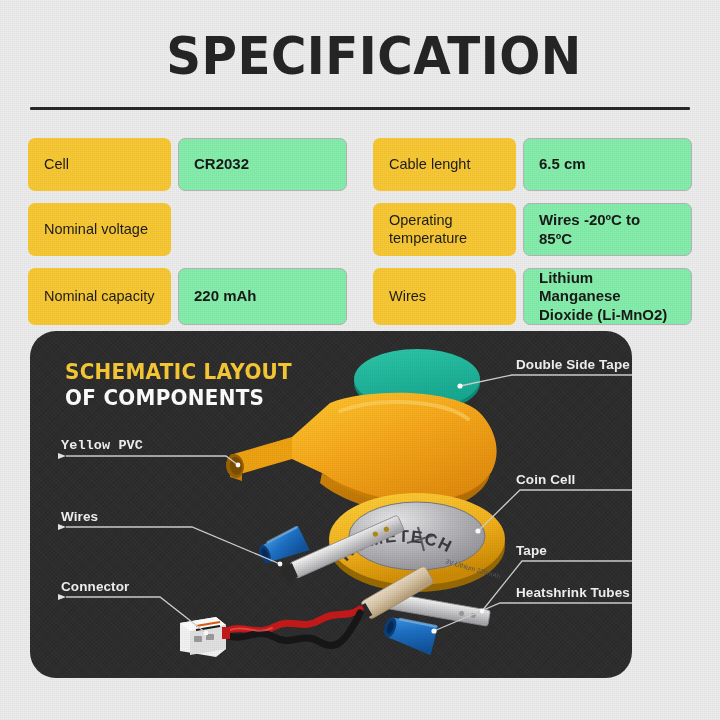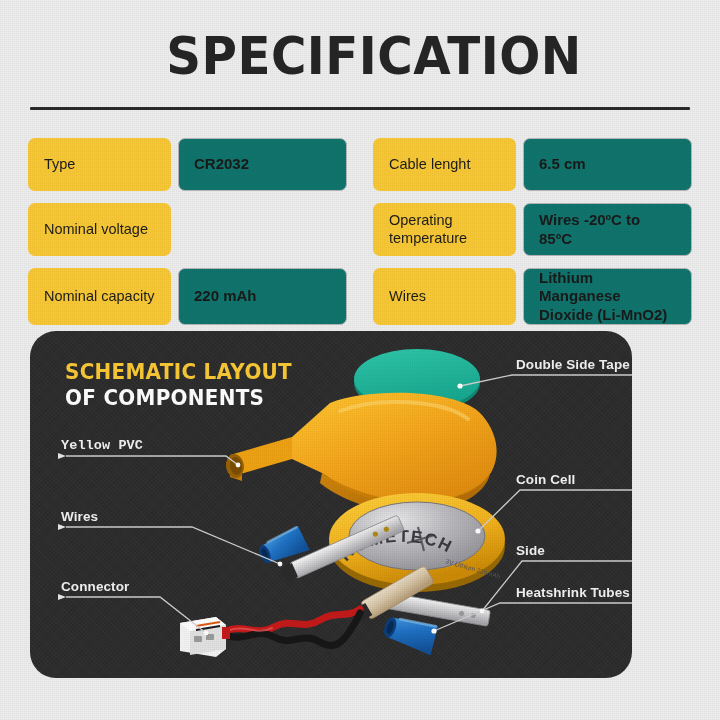--- a/index.html
+++ b/index.html
@@ -65,21 +65,21 @@
     align-items: center;
     padding: 0 16px;
     min-height: 53px;
     font-size: 14.5px;
     font-weight: 400;
     color: #1d1d1d;
     line-height: 1.22;
   }
 
   .spec-val {
-    background: #0f766e;
+    background: #86efac;
     border: 1px solid #b6b6b8;
     border-radius: 7px;
     display: flex;
     align-items: center;
     padding: 0 15px;
     min-height: 53px;
     font-size: 15px;
     font-weight: 700;
     color: #1a1a1a;
     line-height: 1.22;
@@ -136,21 +136,21 @@
 <div class="page-noise"></div>
 
 <div class="title-wrap">
   <div class="page-title">SPECIFICATION</div>
 </div>
 <div class="title-rule"></div>
 
 <div class="spec-table">
 
   <div class="spec-row">
-    <div class="spec-key">Type</div>
+    <div class="spec-key">Cell</div>
     <div class="spec-val">CR2032</div>
   </div>
 
   <div class="spec-row">
     <div class="spec-key">Cable lenght</div>
     <div class="spec-val">6.5 cm</div>
   </div>
 
   <div class="spec-row">
     <div class="spec-key">Nominal voltage</div>
@@ -358,21 +358,21 @@
       <circle cx="208" cy="134" r="2.4"></circle>
       <circle cx="250" cy="233" r="2.4"></circle>
       <circle cx="176" cy="302" r="2.4"></circle>
     </g>
   </svg>
 
   <div class="callout" style="left:486px; top:26px;">Double Side Tape</div>
 
   <div class="callout" style="left:486px; top:141px;">Coin Cell</div>
 
-  <div class="callout" style="left:486px; top:212px;">Side</div>
+  <div class="callout" style="left:486px; top:212px;">Tape</div>
 
   <div class="callout" style="left:486px; top:254px;">Heatshrink Tubes</div>
 
   <div class="callout" style="left:31px; top:107px;font-family:Liberation Mono, monospace;">Yellow PVC</div>
 
   <div class="callout" style="left:31px; top:178px;">Wires</div>
 
   <div class="callout" style="left:31px; top:248px;">Connector</div>
 
 </div>

